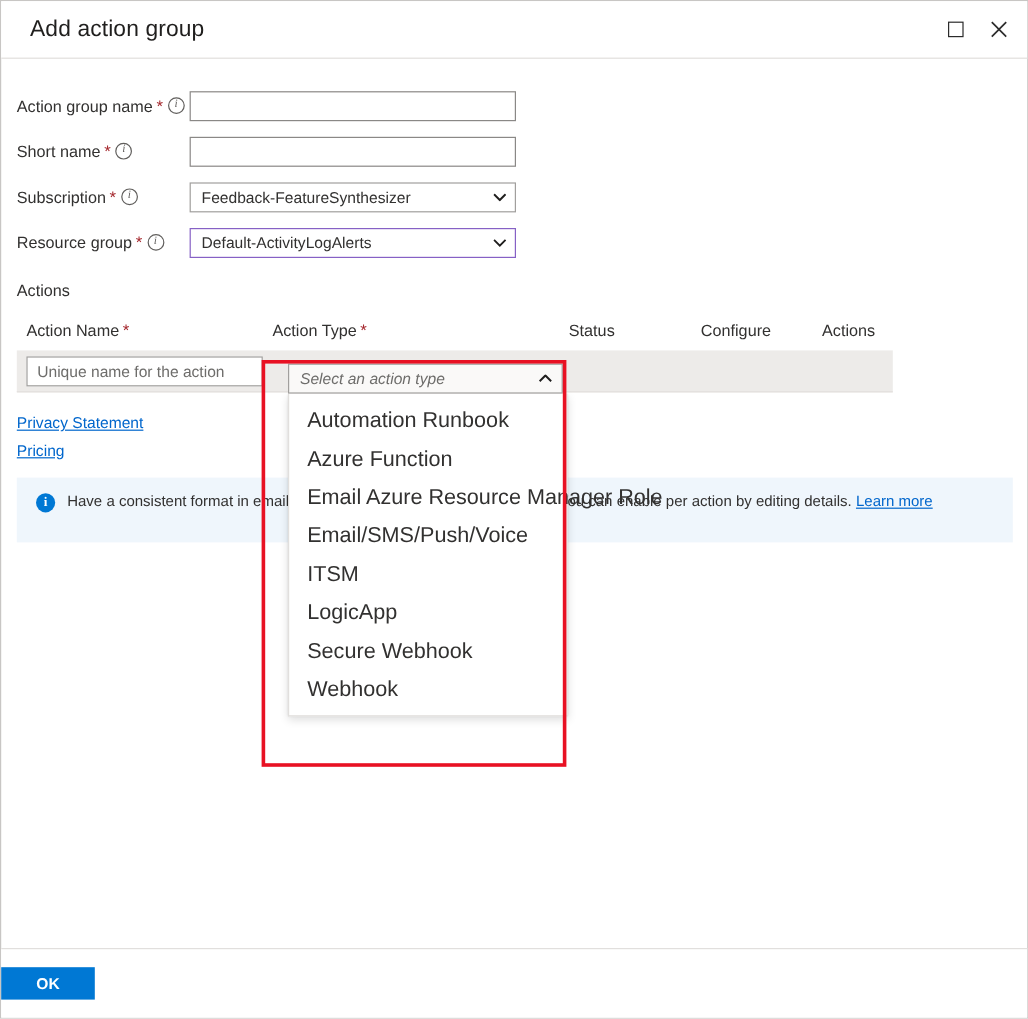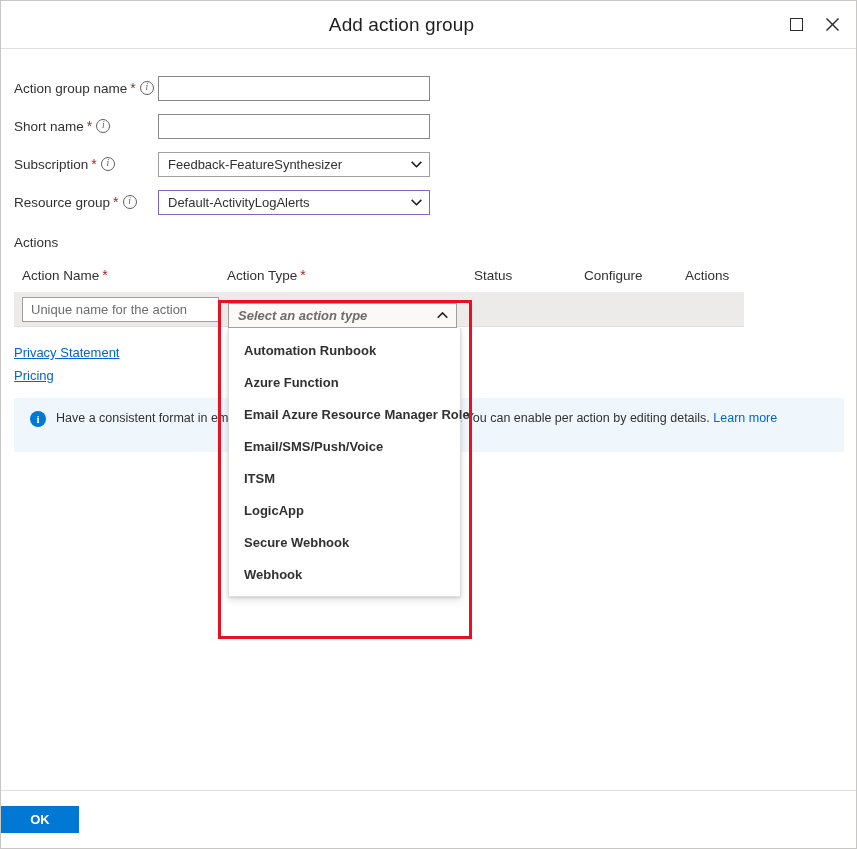--- a/index.html
+++ b/index.html
@@ -27,21 +27,20 @@
     flex-direction: column;
   }
   #titlebar {
     height: 48px;
     flex: 0 0 48px;
     border-bottom: 1px solid #e1dfdd;
     display: flex;
     align-items: center;
     padding: 0 6px 0 24px;
     background: #fff;
-    text-align: center;
   }
   #title {
     font-size: 19px;
     font-weight: 400;
     color: #201f1e;
     letter-spacing: 0.1px;
     flex: 1 1 auto;
     line-height: 1;
   }
   .win-btn {
@@ -178,24 +177,23 @@
     font-size: 13px;
     color: #323130;
     padding: 0 8px;
     outline: none;
   }
   .row-input::placeholder { color: #6e6d6b; }
 
   
   #combo-area {
     position: absolute;
-    left: 227px; top: 40px;
+    left: 239px; top: 40px;
     width: 233px;
     z-index: 30;
-    font-weight: bold;
   }
   #combo {
     width: 229px; height: 25px;
     border: 1px solid #a19f9d;
     background: #faf9f8;
     display: flex;
     align-items: center;
     padding: 0 26px 0 9px;
     position: relative;
     cursor: pointer;
@@ -212,21 +210,21 @@
     border: 1px solid #e1dfdd;
     border-top: none;
     box-shadow: 0 3.2px 7.2px rgba(0,0,0,0.13), 0 0.6px 1.8px rgba(0,0,0,0.10);
     padding: 6px 0 6px 0;
   }
   .opt {
     height: 32px;
     display: flex;
     align-items: center;
     padding: 0 10px 0 15px;
-    font-size: 13px;
+    font-size: 18px;
     color: #323130;
     cursor: pointer;
     white-space: nowrap;
   }
 
   
   #redbox {
     position: absolute;
     left: 217px; top: 251px;
     width: 254px; height: 339px;
@@ -274,20 +272,21 @@
     margin: 2px 10px 0 0;
   }
   #banner .btext {
     font-size: 12.5px;
     color: #323130;
     line-height: 19px;
     max-width: 780px;
   }
   #banner .btext a {
     color: #0066cc;
+    text-decoration: underline;
     cursor: pointer;
   }
 
   
   #footer {
     flex: 0 0 58px;
     height: 58px;
     border-top: 1px solid #e1dfdd;
     display: flex;
     align-items: center;

